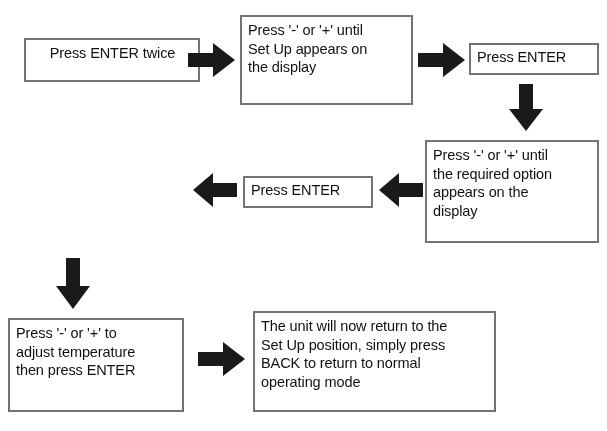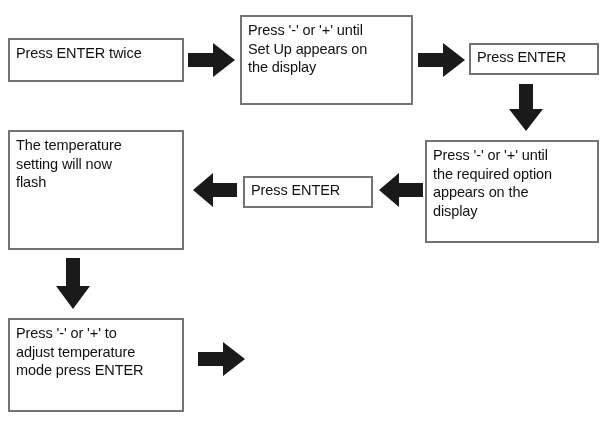--- a/index.html
+++ b/index.html
@@ -25,21 +25,21 @@
     border: 2px solid #737373;
     color: #111111;
     font-size: 14.5px;
     line-height: 1.28;
     letter-spacing: -0.1px;
     padding: 4px 5px 4px 6px;
     white-space: pre-line;
     overflow: hidden;
   }
   
-  #node-enter-twice      { left:   8px; top:  38px; width: 176px; height:  44px; }
+  #node-enter-twice      { left:   24px; top:  38px; width: 176px; height:  44px; text-align: center; }
   #node-setup-scroll     { left: 240px; top:  15px; width: 173px; height:  90px; }
   #node-enter-confirm    { left: 469px; top:  43px; width: 130px; height:  32px; padding-top: 3px; }
   #node-option-scroll    { left: 425px; top: 140px; width: 174px; height: 103px; }
   #node-enter-select     { left: 243px; top: 176px; width: 130px; height:  32px; padding-top: 3px; }
   #node-temp-flash       { left:   8px; top: 130px; width: 176px; height: 120px; }
   #node-adjust-temp      { left:   8px; top: 318px; width: 176px; height:  94px; }
   #node-return-normal    { left: 253px; top: 311px; width: 243px; height: 101px; }
 
   
   .arrow {
@@ -67,28 +67,29 @@
 
   <div class="node" id="node-enter-confirm">Press ENTER</div>
 
   <div class="node" id="node-option-scroll">Press '-' or '+' until
 the required option
 appears on the
 display</div>
 
   <div class="node" id="node-enter-select">Press ENTER</div>
 
-  <div class="node" id="node-temp-flash">The temperature
-setting will now
-flash</div>
 
   <div class="node" id="node-adjust-temp">Press '-' or '+' to
 adjust temperature
-mode press ENTER</div>
+then press ENTER</div>
 
+  <div class="node" id="node-return-normal">The unit will now return to the
+Set Up position, simply press
+BACK to return to normal
+operating mode</div>
 
   <div class="arrow" id="arrow-1">
     <svg width="48" height="36" viewBox="0 0 48 36" aria-hidden="true">
       <polygon points="0,11 25,11 25,1 47,18 25,35 25,25 0,25" fill="#1a1a1a"></polygon>
     </svg>
   </div>
 
   <div class="arrow" id="arrow-2">
     <svg width="48" height="36" viewBox="0 0 48 36" aria-hidden="true">
       <polygon points="0,11 25,11 25,1 47,18 25,35 25,25 0,25" fill="#1a1a1a"></polygon>

